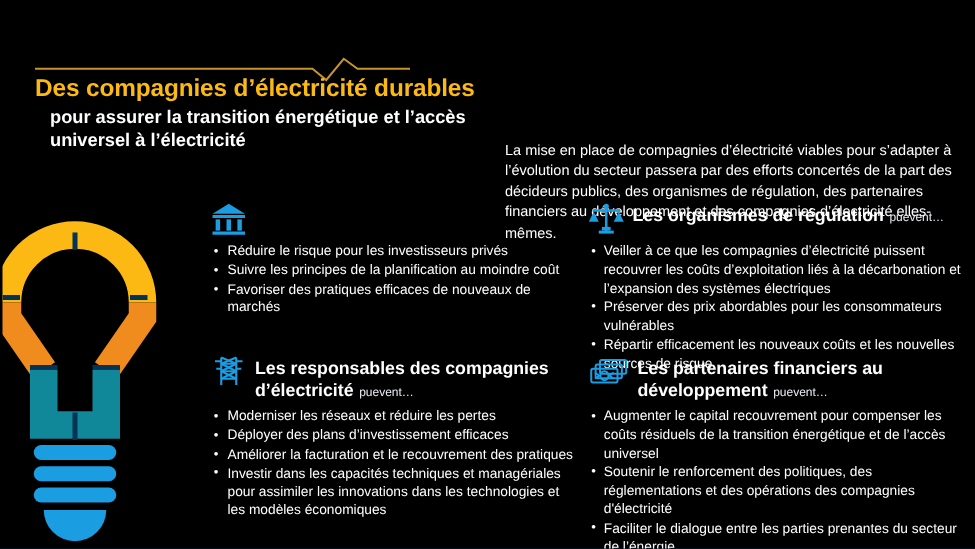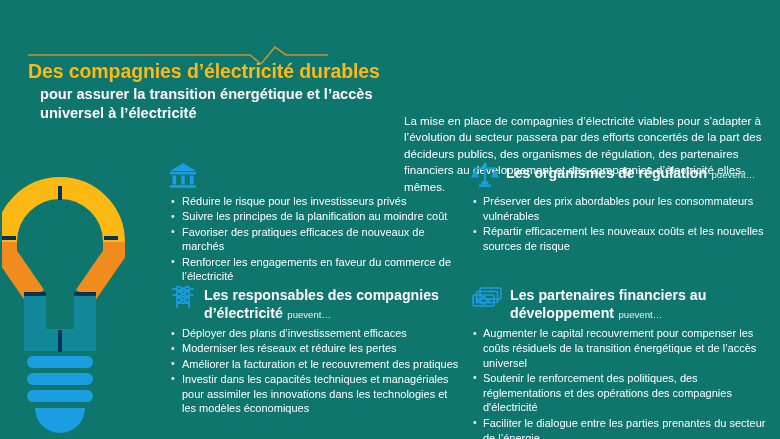--- a/index.html
+++ b/index.html
@@ -8,21 +8,21 @@
     padding: 0;
     background: #062f4f;
   }
   body {
     font-family: "Liberation Sans", sans-serif;
   }
   #infographic {
     position: relative;
     width: 780px;
     height: 439px;
-    background: #0f766e;
+    background: #000000;
     overflow: hidden;
     color: #ffffff;
   }
 
   
   .header-rule {
     position: absolute;
     left: 28px;
     top: 44px;
     width: 312px;
@@ -180,40 +180,40 @@
         <rect x="4.5" y="15.5" width="3.6" height="9" fill="#1b9de2"></rect>
         <rect x="13.2" y="15.5" width="3.6" height="9" fill="#1b9de2"></rect>
         <rect x="21.9" y="15.5" width="3.6" height="9" fill="#1b9de2"></rect>
         <rect x="2" y="25.2" width="26" height="2.6" fill="#1b9de2"></rect>
       </svg>
     </div>
     <ul class="bullets">
       <li>Réduire le risque pour les investisseurs privés</li>
       <li>Suivre les principes de la planification au moindre coût</li>
       <li>Favoriser des pratiques efficaces de nouveaux de marchés</li>
-      <li>Renforcer les engagements en faveur du commerce de l’électricité</li>
     </ul>
   </div>
 
   <div class="section sec-regulators">
     <div class="sec-head">
       <svg class="sec-icon" viewBox="0 0 30 30" aria-hidden="true">
         <rect x="14" y="6" width="2" height="19" fill="#1b9de2"></rect>
         <rect x="4" y="7.4" width="22" height="2" fill="#1b9de2"></rect>
         <circle cx="15" cy="5" r="2.1" fill="#1b9de2"></circle>
         <path d="M5 9.4 L1 17.4 L9 17.4 Z" fill="#1b9de2"></path>
         <path d="M25 9.4 L21 17.4 L29 17.4 Z" fill="#1b9de2"></path>
         <rect x="9" y="24.5" width="12" height="2.4" fill="#1b9de2"></rect>
         <rect x="11.5" y="21.5" width="7" height="3" fill="#1b9de2"></rect>
       </svg>
       <div class="sec-head-text">
         <span class="sec-title">Les organismes de régulation</span><span>&nbsp;</span><span class="sec-suffix">puevent…</span>
       </div>
     </div>
     <ul class="bullets">
+      <li>Veiller à ce que les compagnies d’électricité puissent recouvrer les coûts d’exploitation liés à la décarbonation et l’expansion des systèmes électriques</li>
       <li>Préserver des prix abordables pour les consommateurs vulnérables</li>
       <li>Répartir efficacement les nouveaux coûts et les nouvelles sources de risque</li>
     </ul>
   </div>
 
   <div class="section sec-utilities">
     <div class="sec-head">
       <svg class="sec-icon" viewBox="0 0 30 30" aria-hidden="true">
         <g fill="none" stroke="#1b9de2" stroke-width="1.7">
           <path d="M9 4 L9 26"></path>
@@ -231,22 +231,22 @@
           <path d="M21 7 L26 7"></path>
           <path d="M5 13 L9 13"></path>
           <path d="M21 13 L25 13"></path>
         </g>
       </svg>
       <div class="sec-head-text">
         <span class="sec-title">Les responsables des compagnies d’électricité</span><span>&nbsp;</span><span class="sec-suffix">puevent…</span>
       </div>
     </div>
     <ul class="bullets">
+      <li>Moderniser les réseaux et réduire les pertes</li>
       <li> Déployer des plans d’investissement efficaces</li>
-      <li>Moderniser les réseaux et réduire les pertes</li>
       <li>Améliorer la facturation et le recouvrement des pratiques</li>
       <li>Investir dans les capacités techniques et managériales pour assimiler les innovations dans les technologies et les modèles économiques</li>
     </ul>
   </div>
 
   <div class="section sec-financiers">
     <div class="sec-head">
       <svg class="sec-icon wide" viewBox="0 0 34 30" aria-hidden="true">
         <g fill="none" stroke="#1b9de2" stroke-width="1.6">
           <rect x="10" y="6" width="21" height="11" rx="1.4"></rect>

